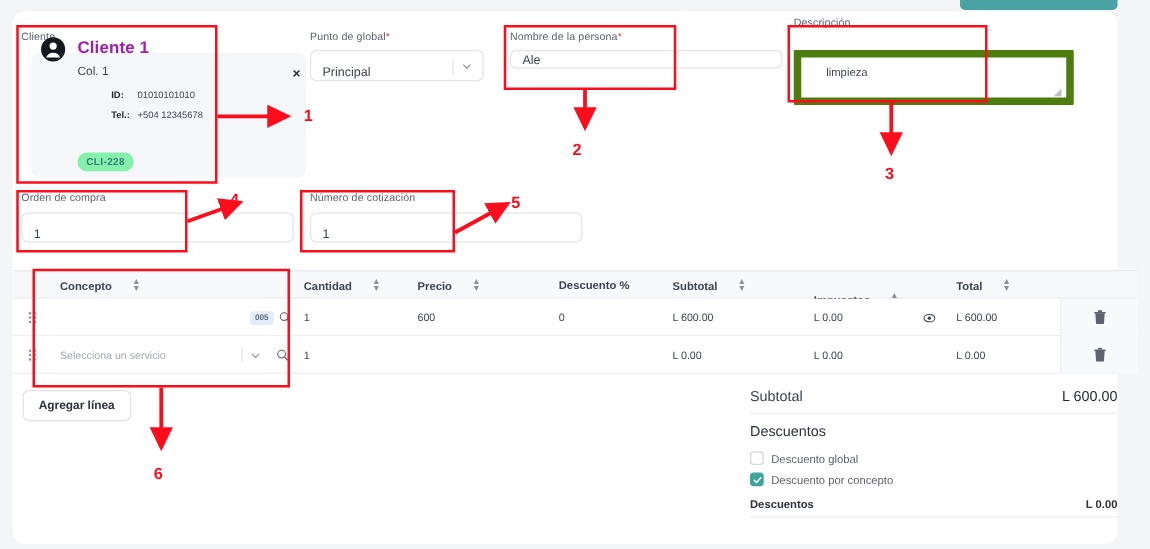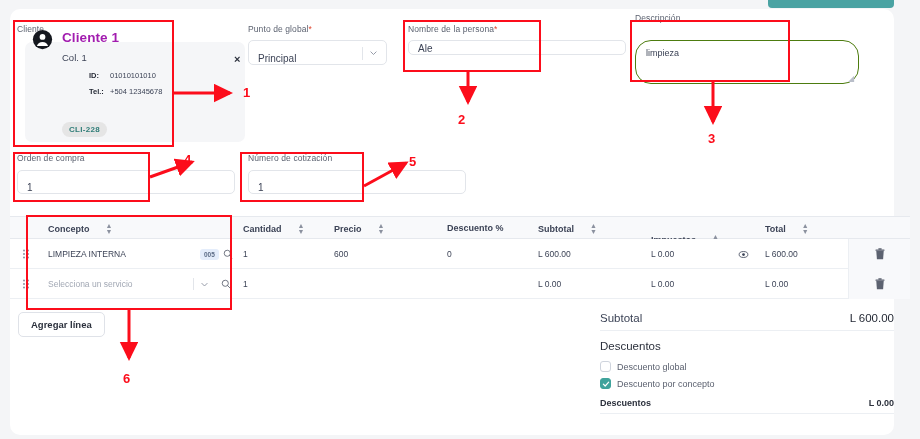--- a/index.html
+++ b/index.html
@@ -43,22 +43,22 @@
   
   .sel-divider {
     position: absolute; right: 23px; top: 6px;
     width: 1px; height: 13px; background: #e2e5ea;
   }
   .chev { position: absolute; right: 8px; top: 50%; transform: translateY(-50%); }
 
   
   .ta {
     position: absolute; background:#fff;
-    border: 1px solid #4d7c0f; border-radius: 16px;
-    font-size: 9px; color: #3c4356; padding: 7px 10px;
+    border: 6px solid #4d7c0f; border-radius: 1px;
+    font-size: 9px; color: #3c4356; padding: 7px 20px;
   }
   .ta-grip {
     position: absolute; right: 2px; bottom: 1px;
     width: 8px; height: 8px; color: #b9bec9; font-size: 8px;
   }
 
   
   .client-box {
     position: absolute; left: 15px; top: 33px;
     width: 220px; height: 100px;
@@ -79,21 +79,21 @@
   }
   .client-col {
     position: absolute; left: 52px; top: 43px;
     font-size: 9.5px; color: #3c4356;
   }
   .kv { position: absolute; font-size: 7.5px; }
   .kv-k { color: #1f2430; font-weight: 700; margin-left: 27px; }
   .kv-v { color: #3c4356; }
   .badge-cli {
     position: absolute; left: 52px; top: 113px;
-    background: #e5e5e5; color: #2f7d78;
+    background: #86efac; color: #2f7d78;
     font-size: 8px; font-weight: 700; letter-spacing: .3px;
     padding: 3px 7px; border-radius: 9px;
   }
   .close-x {
     position: absolute; left: 224px; top: 44px;
     font-size: 11px; color: #2b303c; font-weight: 700; cursor: pointer;
   }
 
   
   .tbl { position: absolute; left: 10px; top: 216px; width: 900px; }
@@ -274,23 +274,20 @@
       <svg class="grip" viewBox="0 0 8 10">
         <g fill="#8b919f">
             <circle cx="2" cy="1.5" r="1"></circle>
             <circle cx="6" cy="1.5" r="1"></circle>
         <circle cx="2" cy="5" r="1"></circle>
             <circle cx="6" cy="5" r="1"></circle>
         <circle cx="2" cy="8.5" r="1"></circle>
             <circle cx="6" cy="8.5" r="1"></circle>
           </g>
       </svg>
-      <div class="td" style="left:38px;">
-        <span>LIMPIEZA INTERNA</span>
-      </div>
       <div class="td" style="left:190px;">
         <span class="code-badge">005</span>
       </div>
       <svg style="position:absolute; left:213px; top:10px;" width="10" height="10" viewBox="0 0 14 14">
         <circle cx="6" cy="6" r="4.3" fill="none" stroke="#5c6270" stroke-width="1.2"></circle>
         <path d="M9.2 9.2 12.6 12.6" stroke="#5c6270" stroke-width="1.2" stroke-linecap="round"></path>
       </svg>
       <div class="td" style="left:233px;">1</div>
       <div class="td" style="left:324px;">600</div>
       <div class="td" style="left:437px;">0</div>

